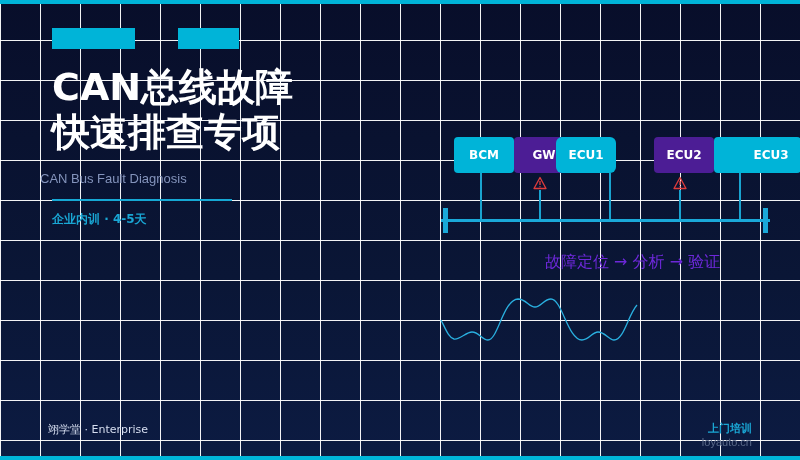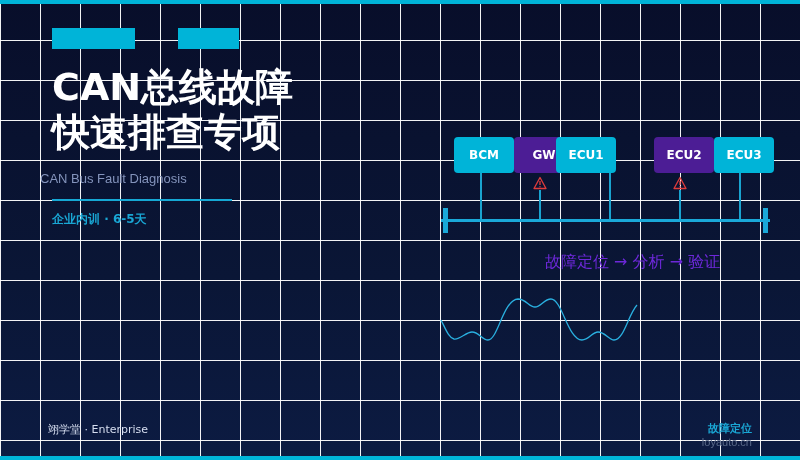--- a/index.html
+++ b/index.html
@@ -67,54 +67,54 @@
 <div class="topbar"></div>
 
 <div class="accent" style="left:52px;width:83px;"></div>
 <div class="accent" style="left:178px;width:61px;"></div>
 
 <div class="title" style="top:68px;">CAN总线故障</div>
 <div class="title" style="top:113px;">快速排查专项</div>
 
 <div class="subtitle">CAN Bus Fault Diagnosis</div>
 <div class="divider"></div>
-<div class="tagline">企业内训 · 6-5天</div>
+<div class="tagline">企业内训 · 4-5天</div>
 
 <div>
   <div class="drop" style="left:480px;"></div>
   <div class="drop" style="left:539px;top:190px;height:30px;"></div>
   <div class="drop" style="left:609px;"></div>
   <div class="drop" style="left:679px;top:190px;height:30px;"></div>
   <div class="drop" style="left:739px;"></div>
 
   <div class="bus"></div>
   <div class="cap" style="left:443px;"></div>
   <div class="cap" style="left:763px;"></div>
 
   <div class="node ok" style="left:454px;">BCM</div>
   <div class="node fault" style="left:514px;">GW</div>
-  <div class="node ok" style="left:556px;">ECU1</div>
+  <div class="node ok" style="left:556px;border-radius:6px;">ECU1</div>
   <div class="node fault" style="left:654px;">ECU2</div>
-  <div class="node ok" style="left:714px;">ECU3</div>
+  <div class="node ok" style="left:714px;padding-left:27px;">ECU3</div>
 
   <svg class="warn" style="left:533px;" viewBox="0 0 14 14">
     <path d="M7 1.5 L13 12.5 L1 12.5 Z" fill="none" stroke="#e03c3c" stroke-width="1.3" stroke-linejoin="round"></path>
     <line x1="7" y1="5" x2="7" y2="9" stroke="#e03c3c" stroke-width="1.3"></line>
     <circle cx="7" cy="10.8" r="0.7" fill="#e03c3c"></circle>
   </svg>
   <svg class="warn" style="left:673px;" viewBox="0 0 14 14">
     <path d="M7 1.5 L13 12.5 L1 12.5 Z" fill="none" stroke="#e03c3c" stroke-width="1.3" stroke-linejoin="round"></path>
     <line x1="7" y1="5" x2="7" y2="9" stroke="#e03c3c" stroke-width="1.3"></line>
     <circle cx="7" cy="10.8" r="0.7" fill="#e03c3c"></circle>
   </svg>
 </div>
 
 <div class="flow">故障定位 → 分析 → 验证</div>
 
 <svg class="wave" width="210" height="56" viewBox="436 292 210 56">
   <path d="M441 320 C446 330, 449 338, 454 339 C460 340, 466 332, 472 332 C479 332, 482 340, 488 340 C498 340, 503 300, 518 299 C526 299, 529 307, 535 307 C541 307, 544 299, 551 299 C562 299, 568 340, 582 340 C589 340, 592 332, 598 332 C605 332, 609 340, 614 340 C624 340, 628 315, 637 305" fill="none" stroke="#2ab0e0" stroke-width="1.3"></path>
 </svg>
 
 <div class="footer-left">翊学堂 · Enterprise</div>
-<div class="footer-right-top">故障定位</div>
+<div class="footer-right-top">上门培训</div>
 <div class="footer-right-bottom">loyauto.cn</div>
 
 <div class="bottombar"></div>
 
 </body></html>

